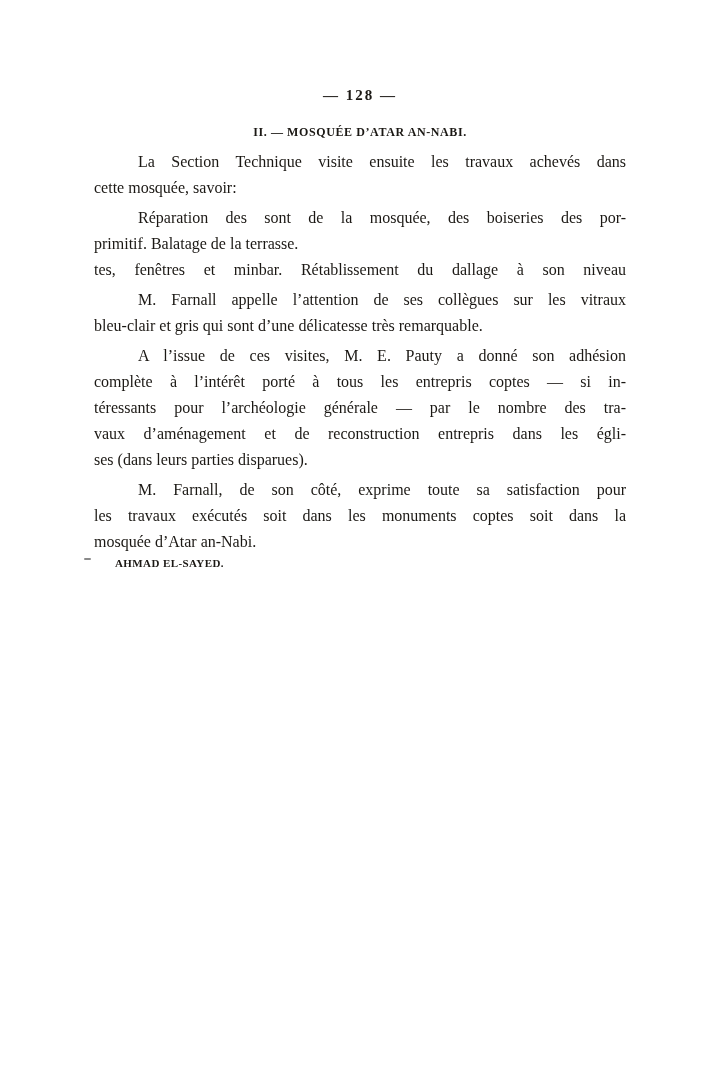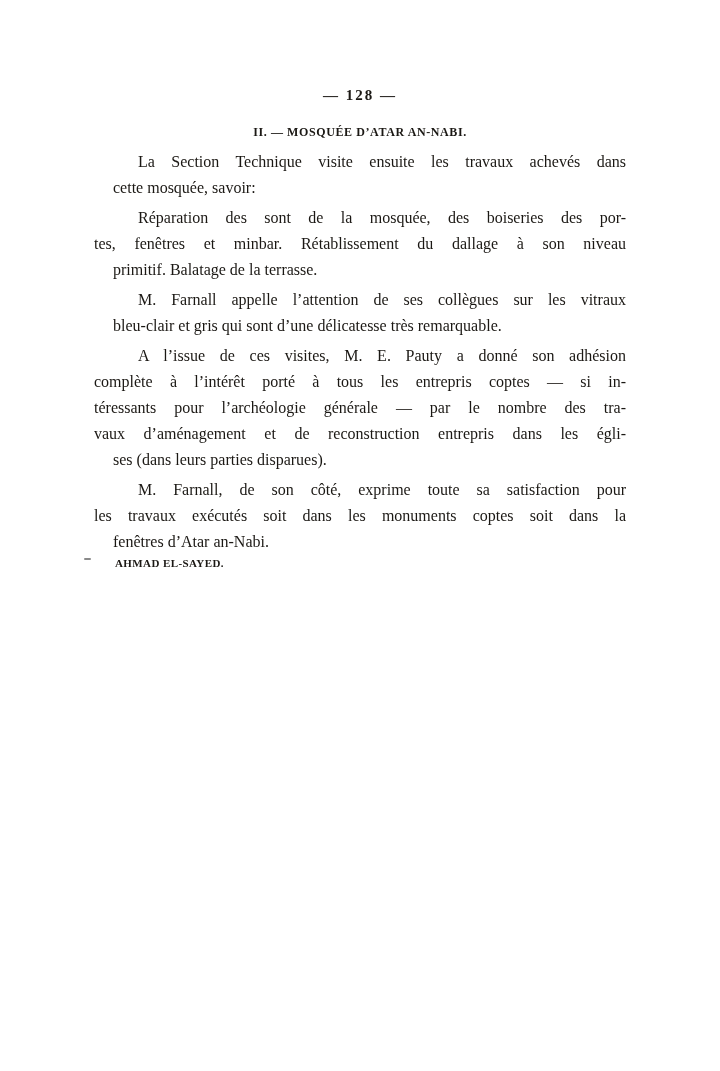--- a/index.html
+++ b/index.html
@@ -54,21 +54,20 @@
   .paragraph { margin: 0 0 4px 0; }
   .text-line {
     text-align: justify;
     text-align-last: justify;
     white-space: normal;
   }
   .text-line.first { padding-left: 44px; }
   .text-line.last {
     text-align: left;
     text-align-last: left;
-    margin-left: 19px;
   }
   .signature {
     position: absolute;
     top: 555px;
     left: 94px;
     width: 532px;
     font-size: 11px;
     font-weight: bold;
     line-height: 17px;
     letter-spacing: 0.4px;
@@ -94,38 +93,38 @@
 
   <div class="heading">II. — MOSQUÉE D’ATAR AN-NABI.</div>
 
   <div class="text-block" id="text-block">
       <div class="paragraph">
         <div class="text-line first">La Section Technique visite ensuite les travaux achevés dans</div>
         <div class="text-line last">cette mosquée, savoir:</div>
       </div>
       <div class="paragraph">
         <div class="text-line first">Réparation des sont de la mosquée, des boiseries des por-</div>
+        <div class="text-line last">primitif. Balatage de la terrasse.</div>
         <div class="text-line">tes, fenêtres et minbar. Rétablissement du dallage à son niveau</div>
-        <div class="text-line last">primitif. Balatage de la terrasse.</div>
       </div>
       <div class="paragraph">
         <div class="text-line first">M. Farnall appelle l’attention de ses collègues sur les vitraux</div>
         <div class="text-line last">bleu-clair et gris qui sont d’une délicatesse très remarquable.</div>
       </div>
       <div class="paragraph">
         <div class="text-line first">A l’issue de ces visites, M. E. Pauty a donné son adhésion</div>
         <div class="text-line">complète à l’intérêt porté à tous les entrepris coptes — si in-</div>
         <div class="text-line">téressants pour l’archéologie générale — par le nombre des tra-</div>
         <div class="text-line">vaux d’aménagement et de reconstruction entrepris dans les égli-</div>
         <div class="text-line last">ses (dans leurs parties disparues).</div>
       </div>
       <div class="paragraph">
         <div class="text-line first">M. Farnall, de son côté, exprime toute sa satisfaction pour</div>
         <div class="text-line">les travaux exécutés soit dans les monuments coptes soit dans la</div>
-        <div class="text-line last">fenêtres d’Atar an-Nabi.</div>
+        <div class="text-line last">mosquée d’Atar an-Nabi.</div>
       </div>
     </div>
 
   <div class="signature" id="signature">
       <div class="sig-line-2">AHMAD EL-SAYED.</div>
     </div>
 
   <div class="speck"></div>
 </div>
 

